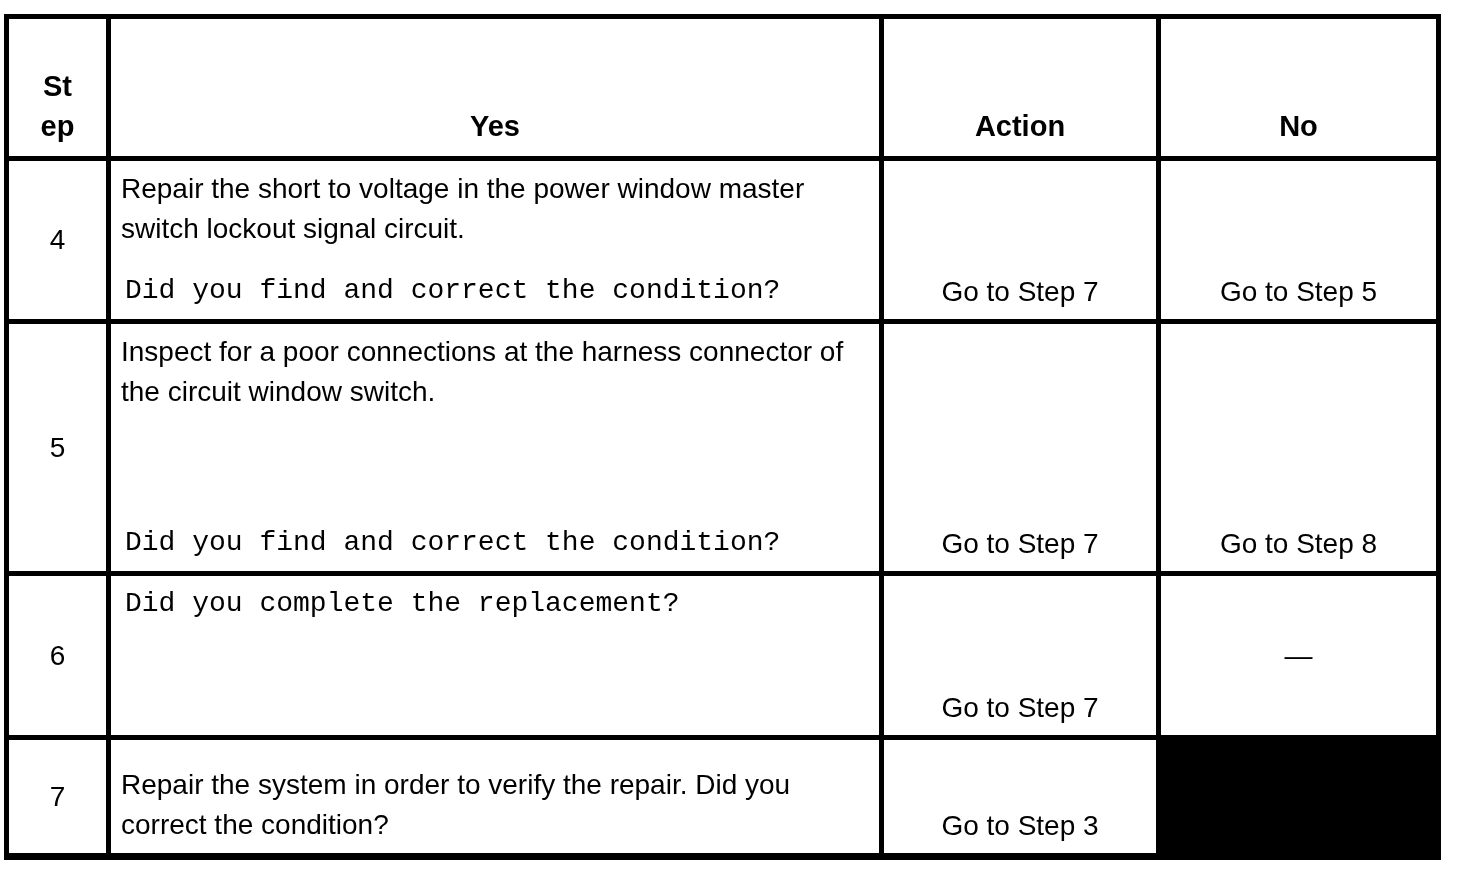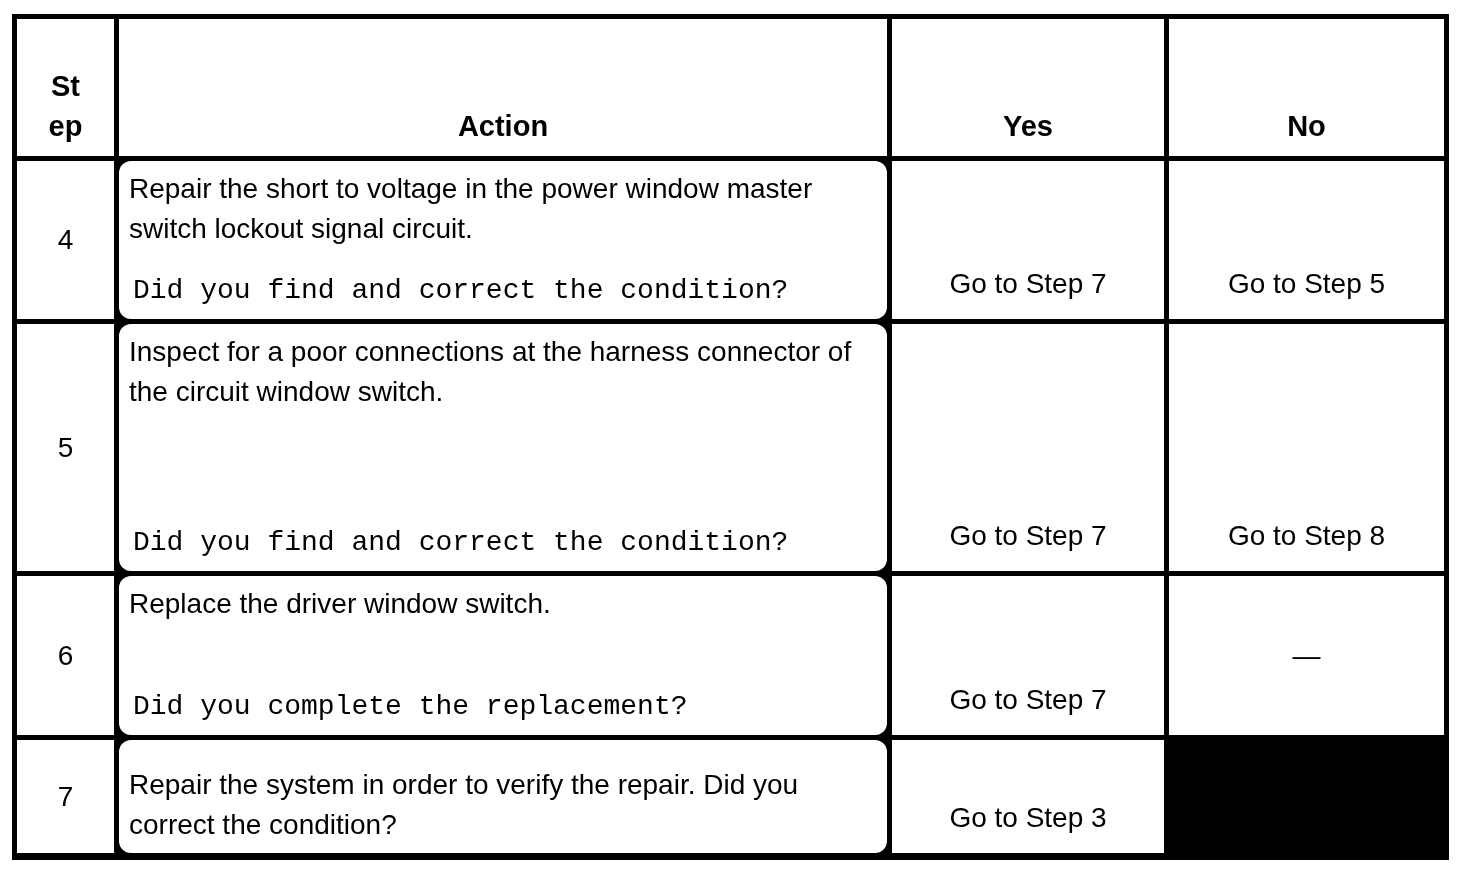--- a/index.html
+++ b/index.html
@@ -7,21 +7,21 @@
     padding: 0;
     background: #ffffff;
     width: 1472px;
     height: 878px;
     font-family: "Liberation Sans", sans-serif;
     color: #000000;
     -webkit-font-smoothing: antialiased;
   }
   .doc-table {
     position: absolute;
-    left: 12px;
+    left: 4px;
     top: 14px;
     width: 1437px;
     height: 846px;
     background: #000000;
     display: grid;
     grid-template-columns: 97px 768px 272px 275px;
     grid-template-rows: 137px 158px 247px 159px 113px;
     gap: 5px;
     padding: 5px 5px 7px 5px;
     box-sizing: border-box;
@@ -45,55 +45,54 @@
   .step-cell {
     display: flex;
     align-items: center;
     justify-content: center;
   }
   .action-cell {
     display: flex;
     flex-direction: column;
     justify-content: space-between;
     padding: 8px 14px 8px 10px;
-    border-radius: 12px;
   }
   .action-cell.align-bottom {
     justify-content: flex-end;
   }
   .question-line {
     text-indent: 4px;
     font-family: Liberation Mono, monospace;
   }
   .choice-cell {
     display: flex;
     align-items: flex-end;
     justify-content: center;
-    padding-bottom: 15px;
+    padding-bottom: 7px;
     text-align: center;
   }
   .choice-cell.centered {
     align-items: center;
     padding-bottom: 0;
   }
 </style>
 </head>
 <body>
 
 <div class="doc-table">
 
   <div class="cell header-cell">
     <span>St</span>
     <span>ep</span>
   </div>
   <div class="cell header-cell">
-    <span>Action</span>
+    <span>Yes</span>
   </div>
   <div class="cell header-cell">
-    <span>Yes</span>
+    <span>Action</span>
   </div>
   <div class="cell header-cell">
     <span>No</span>
   </div>
 
   <div class="cell step-cell">
     <span>4</span>
   </div>
   <div class="cell action-cell">
     <div>Repair the short to voltage in the power window master switch lockout signal circuit.</div>
@@ -117,21 +116,20 @@
     <span>Go to Step 7</span>
   </div>
   <div class="cell choice-cell">
     <span>Go to Step 8</span>
   </div>
 
   <div class="cell step-cell">
     <span>6</span>
   </div>
   <div class="cell action-cell">
-    <div>Replace the driver window switch.</div>
     <div class="question-line">Did you complete the replacement?</div>
   </div>
   <div class="cell choice-cell">
     <span>Go to Step 7</span>
   </div>
   <div class="cell choice-cell centered">
     <span>—</span>
   </div>
 
   <div class="cell step-cell">

